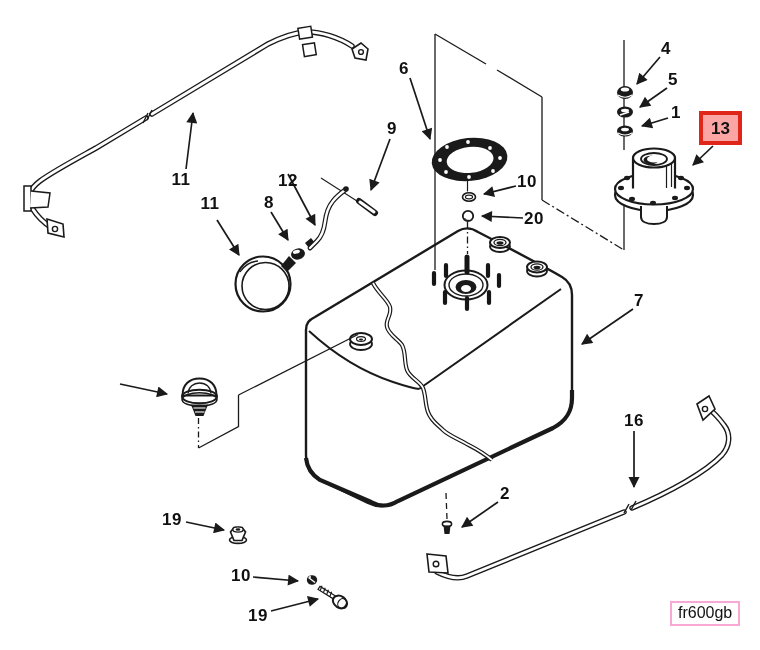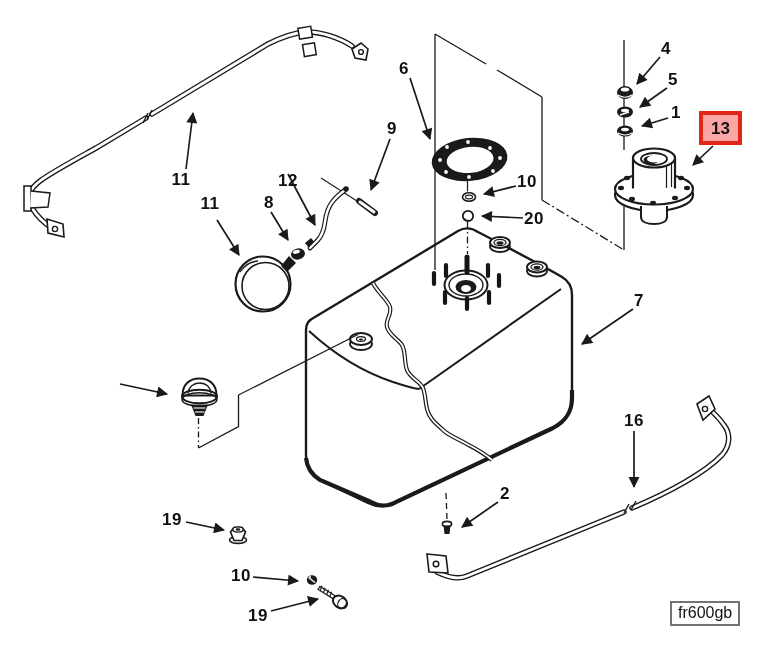--- a/index.html
+++ b/index.html
@@ -7,21 +7,21 @@
        font-family:"Liberation Sans", sans-serif;color:#111;}
   .stage{position:absolute;left:0;top:0;width:760px;height:650px;}
   svg.lineart{position:absolute;left:0;top:0;}
   .callout{position:absolute;transform:translate(-50%,-50%);
            font-weight:bold;font-size:17px;line-height:1;color:#111;
            letter-spacing:0.5px;user-select:none;}
   .hl-box{position:absolute;left:699px;top:111px;width:43px;height:34px;
           box-sizing:border-box;border:4px solid #e02519;background:#fca5a5;
           display:flex;align-items:center;justify-content:center;}
   .hl-box .hl-num{font-weight:bold;font-size:17px;line-height:1;color:#111;}
-  .fig-code{position:absolute;left:670px;top:601px;border:2px solid #737373;
+  .fig-code{position:absolute;left:670px;top:601px;border:2px solid #f9a8d4;
             padding:1px 6px 2px 6px;font-size:16px;color:#111;background:#fff;}
 </style>
 </head>
 <body>
 
 <div class="stage">
 
 <svg class="lineart" width="760" height="650" viewBox="0 0 760 650">
   <defs>
     <marker id="ah" viewBox="0 0 10 10" refX="9" refY="5" markerWidth="8.5" markerHeight="6.5" orient="auto-start-reverse">

